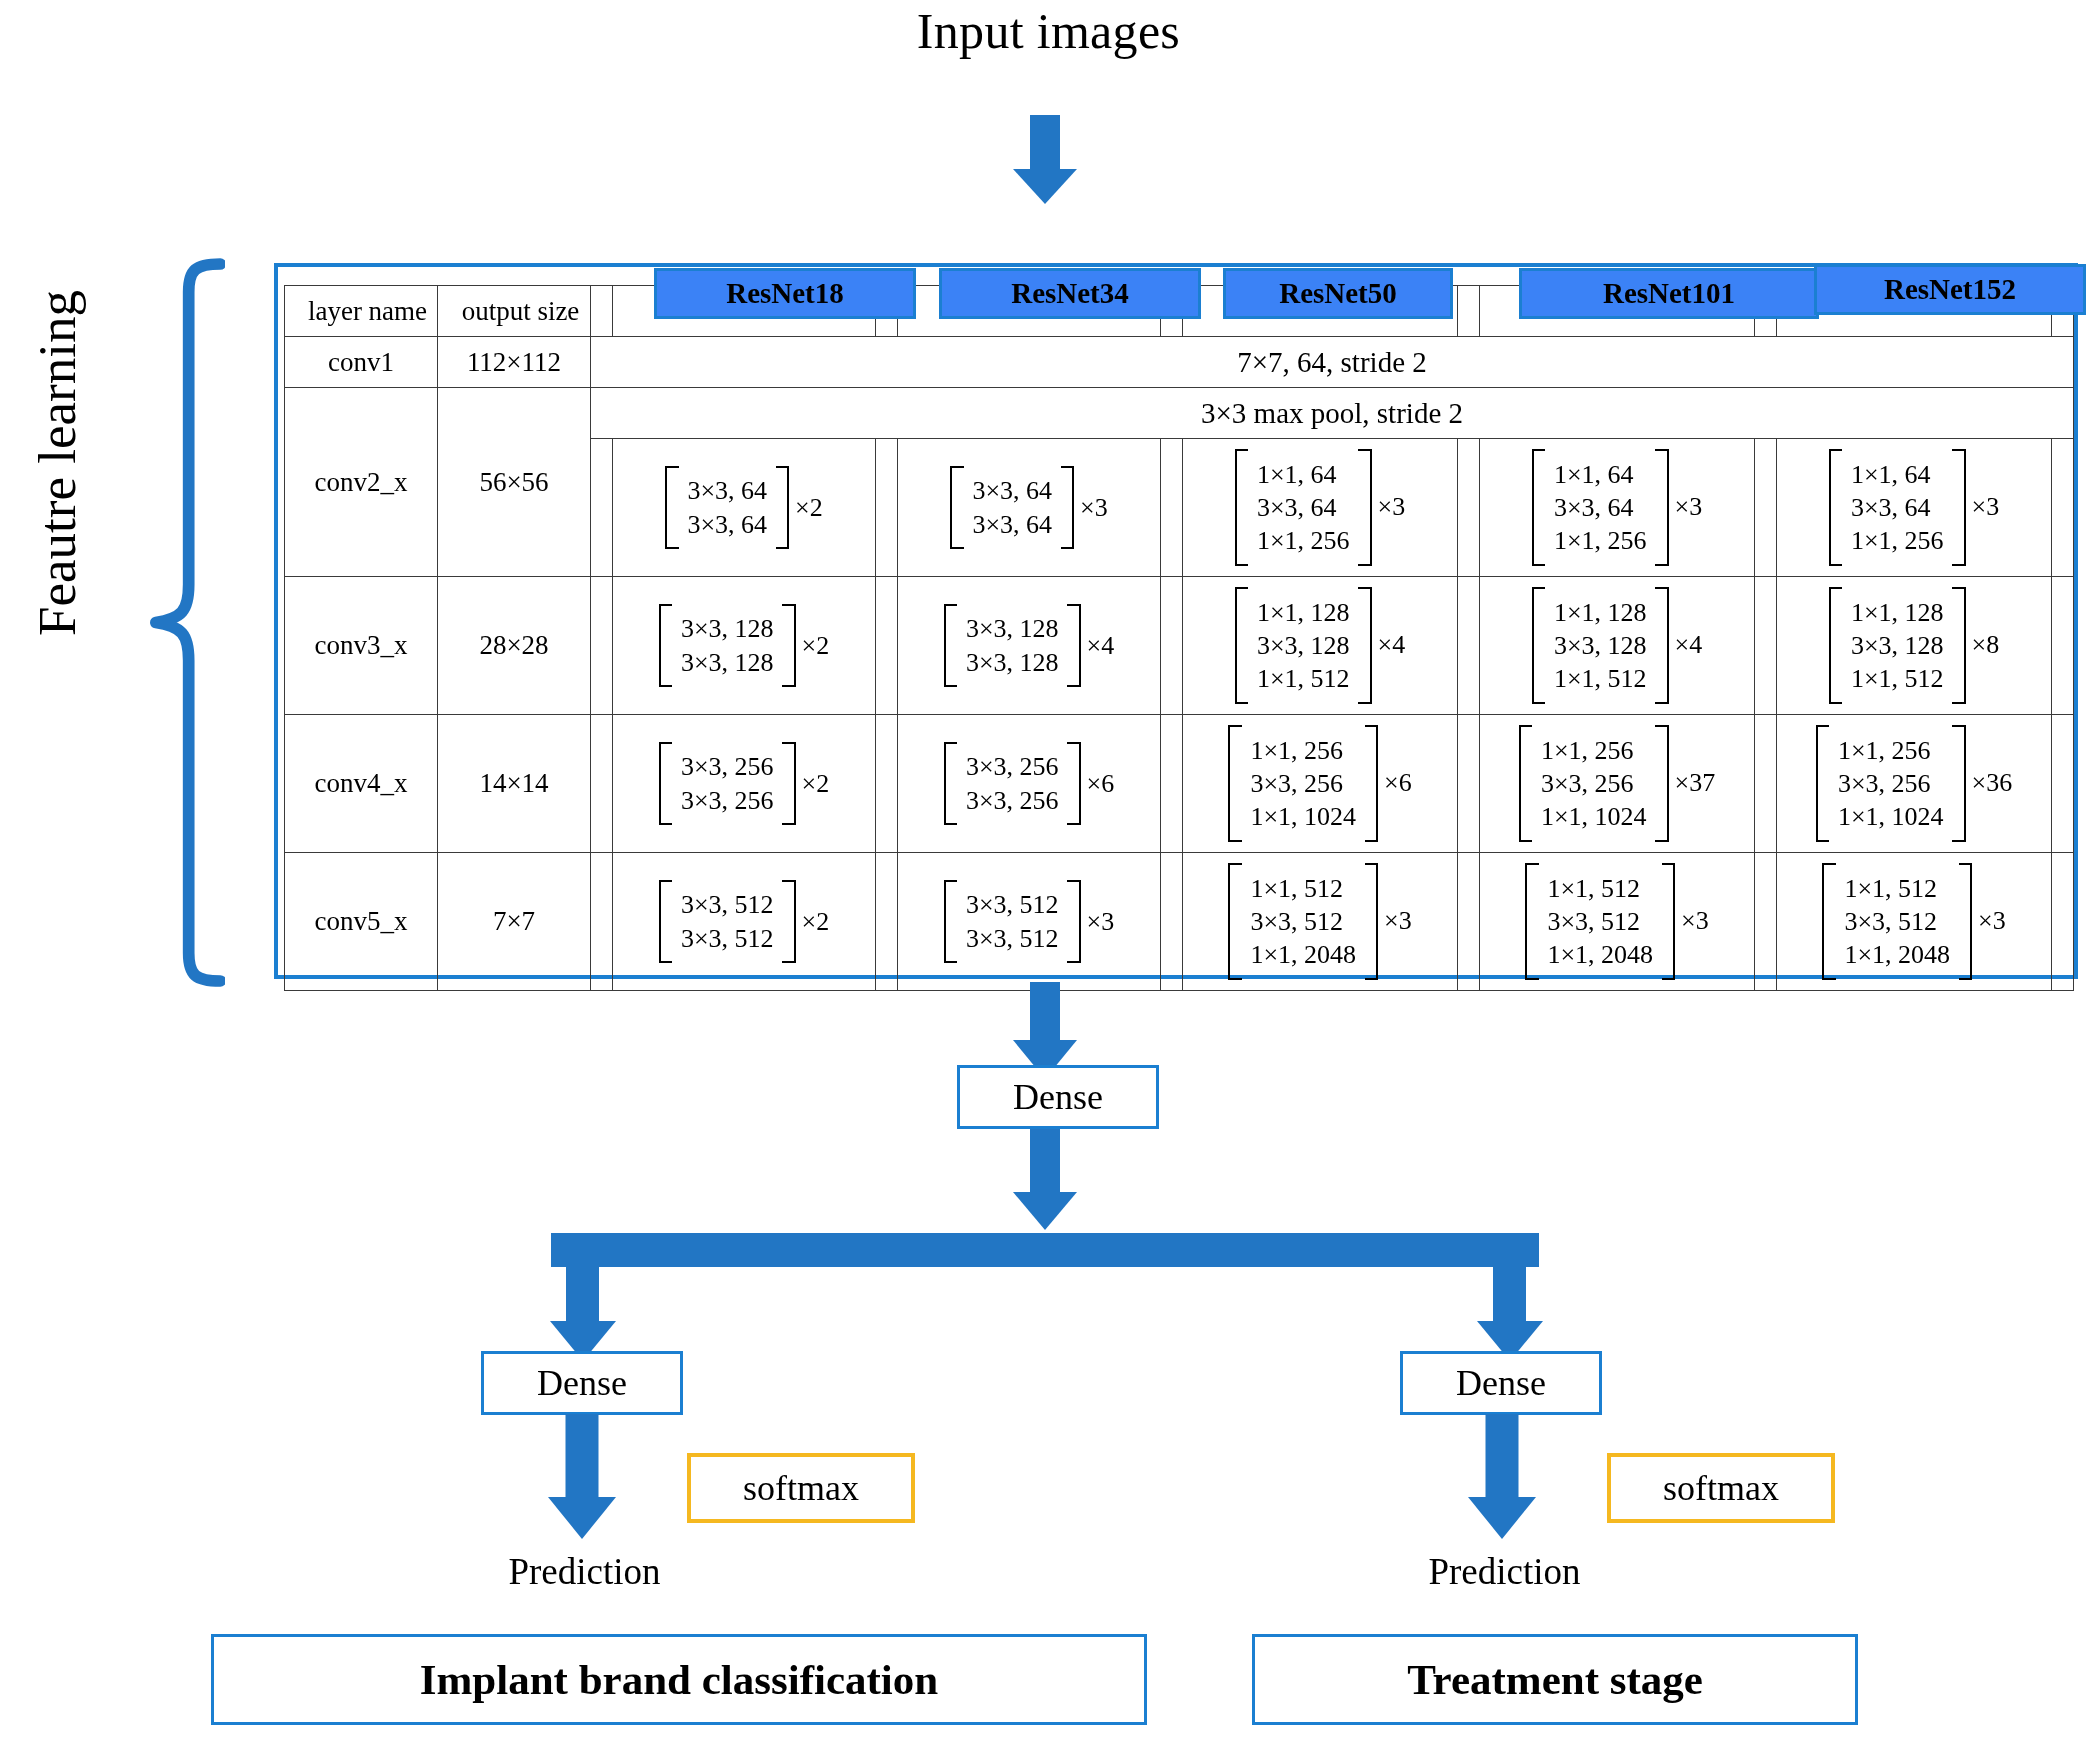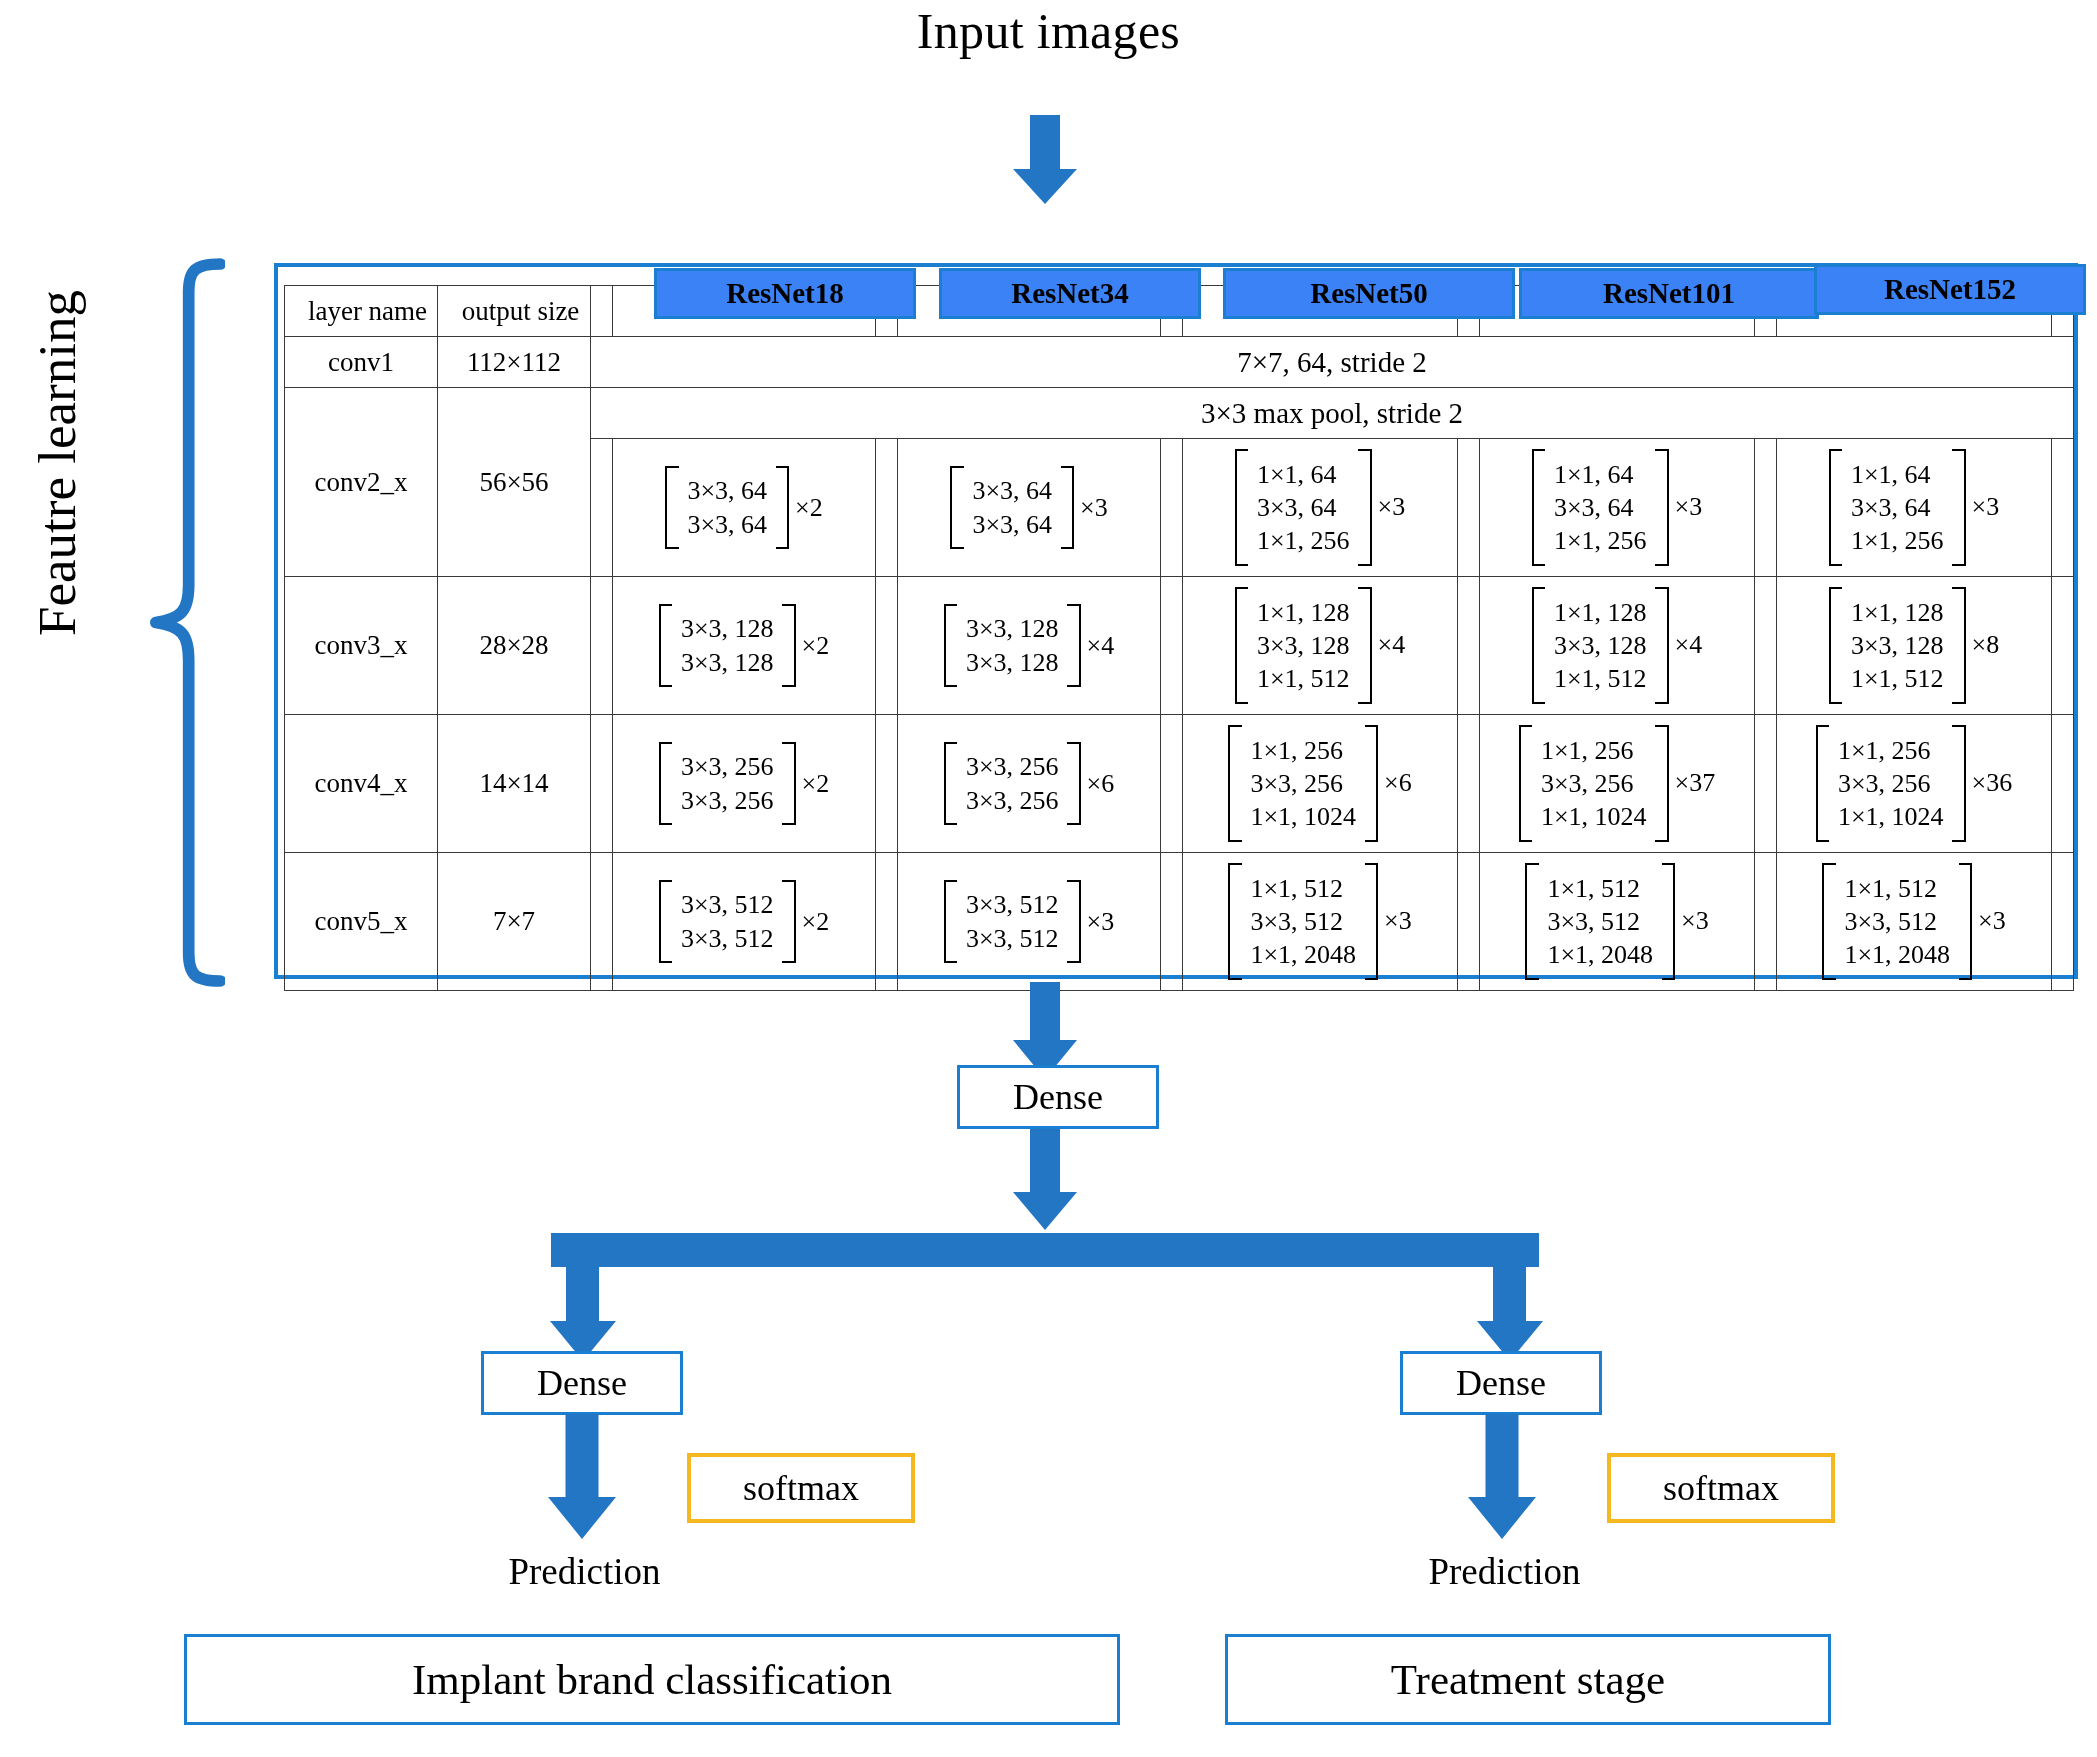--- a/index.html
+++ b/index.html
@@ -81,21 +81,21 @@
   
   .hdr-box{
     position:absolute;border:3.5px solid #1B7FD1;background:#3b82f6;box-sizing:border-box;
     display:flex;align-items:center;justify-content:center;
     font-size:29px;font-weight:bold;color:#000;font-family:"Liberation Serif",serif;
     height:51px;
   }
 
   
   .pred{position:absolute;font-size:37px;color:#000;text-align:center;}
-  .result{font-size:43px;font-weight:normal;white-space:nowrap;}
+  .result{font-size:43px;font-weight:bold;white-space:nowrap;margin-left:27px;}
   .dense-lbl{font-size:36px;}
   .softmax-lbl{font-size:36px;}
 </style>
 </head>
 <body>
 
 <div class="abs" id="input-images">Input images</div>
 
 <div class="arrow-down" style="left:1002px;top:115px;width:85px;height:88px;">
   <div class="shaft" style="width:30px;height:61px;"></div>
@@ -348,21 +348,21 @@
             </div>
             <span class="mult">×3</span>
           </div></td>
     <td class="thin"></td>
   </tr>
 </tbody>
   </table>
 
 <div class="hdr-box" style="left:654px;top:268px;width:262px;">ResNet18</div>
 <div class="hdr-box" style="left:939px;top:268px;width:262px;">ResNet34</div>
-<div class="hdr-box" style="left:1223px;top:268px;width:292px;">ResNet50</div>
+<div class="hdr-box" style="left:1223px;top:268px;width:230px;">ResNet50</div>
 <div class="hdr-box" style="left:1519px;top:268px;width:300px;">ResNet101</div>
 <div class="hdr-box" style="left:1814px;top:264px;width:272px;">ResNet152</div>
 
 <div class="arrow-down" style="left:1002px;top:982px;width:85px;height:98px;">
   <div class="shaft" style="width:30px;height:67px;"></div>
   <div class="head" style="top:58px;border-left-width:32px;border-right-width:32px;border-top-width:39px;"></div>
 </div>
 
 <div class="box blue dense-lbl" style="left:957px;top:1065px;width:202px;height:64px;">Dense</div>
 

